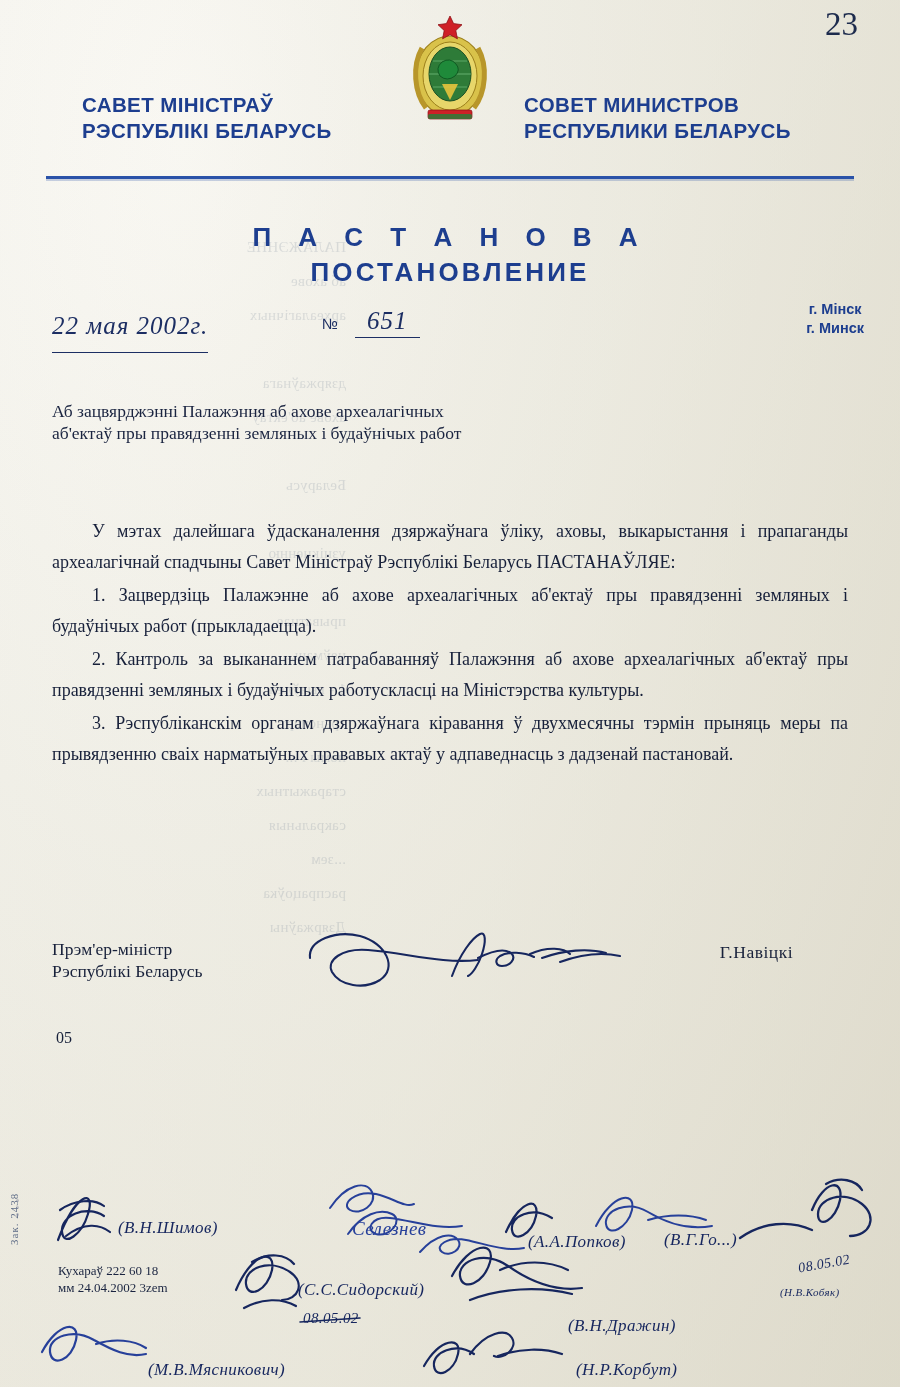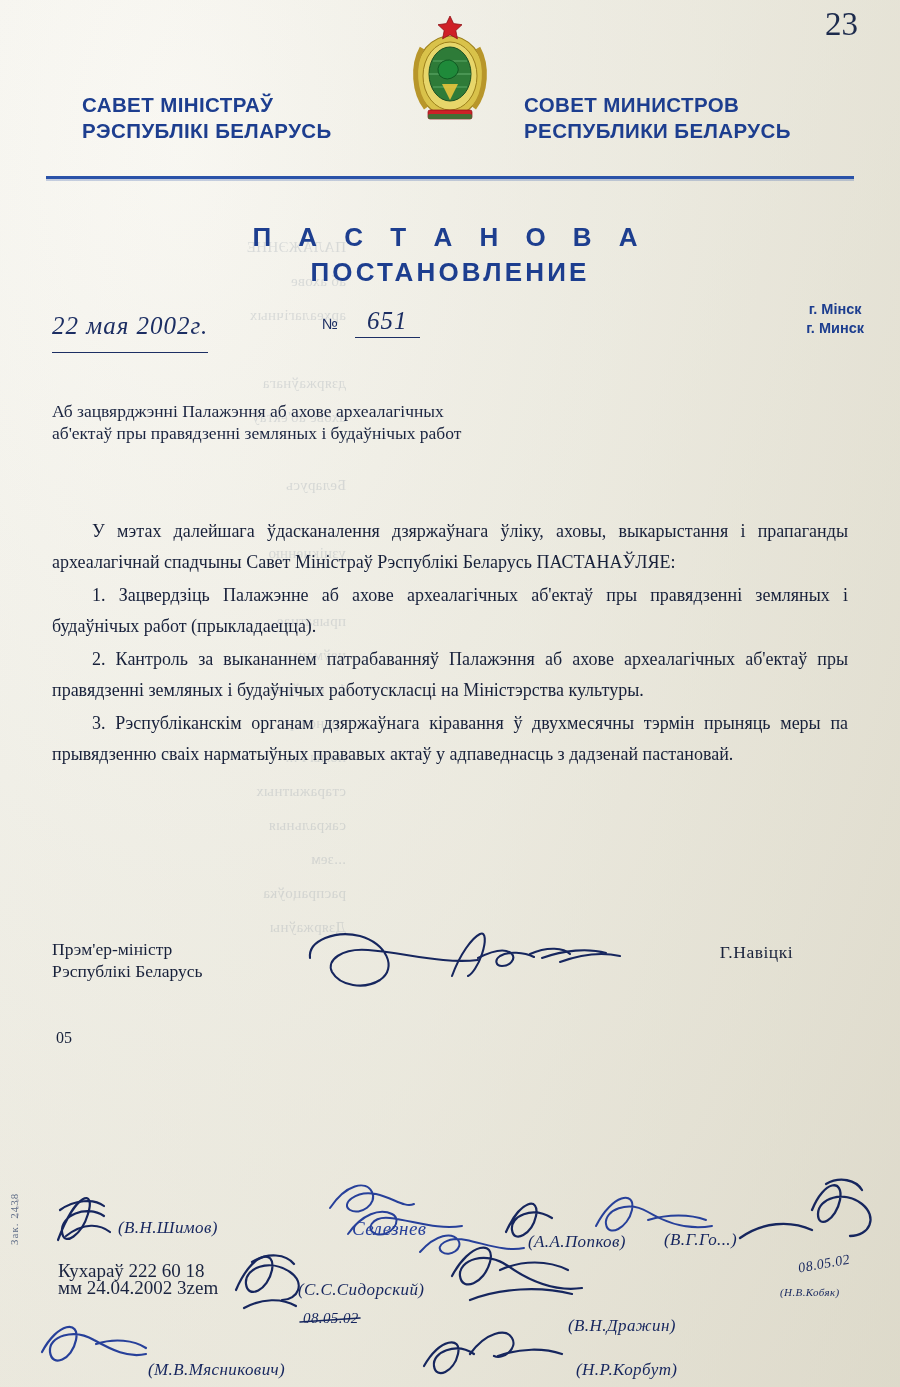--- a/index.html
+++ b/index.html
@@ -252,21 +252,21 @@
     font-size: 16px;
     color: #17203a;
     margin-top: 32px;
   }
 
   
   .footer-typed {
     position: absolute;
     left: 58px;
     top: 1262px;
-    font-size: 19px;
+    font-size: 13px;
     line-height: 17px;
     color: #1a2440;
   }
 
   
   .endorsements {
     position: absolute;
     left: 0; right: 0;
     top: 1140px;
     height: 247px;

